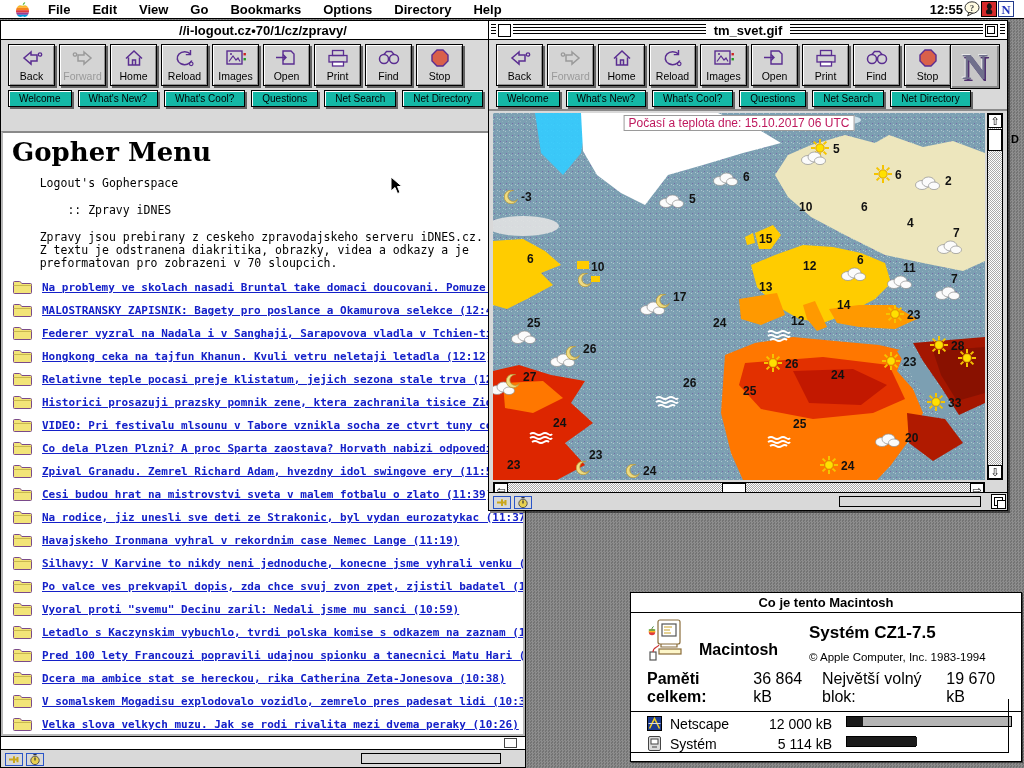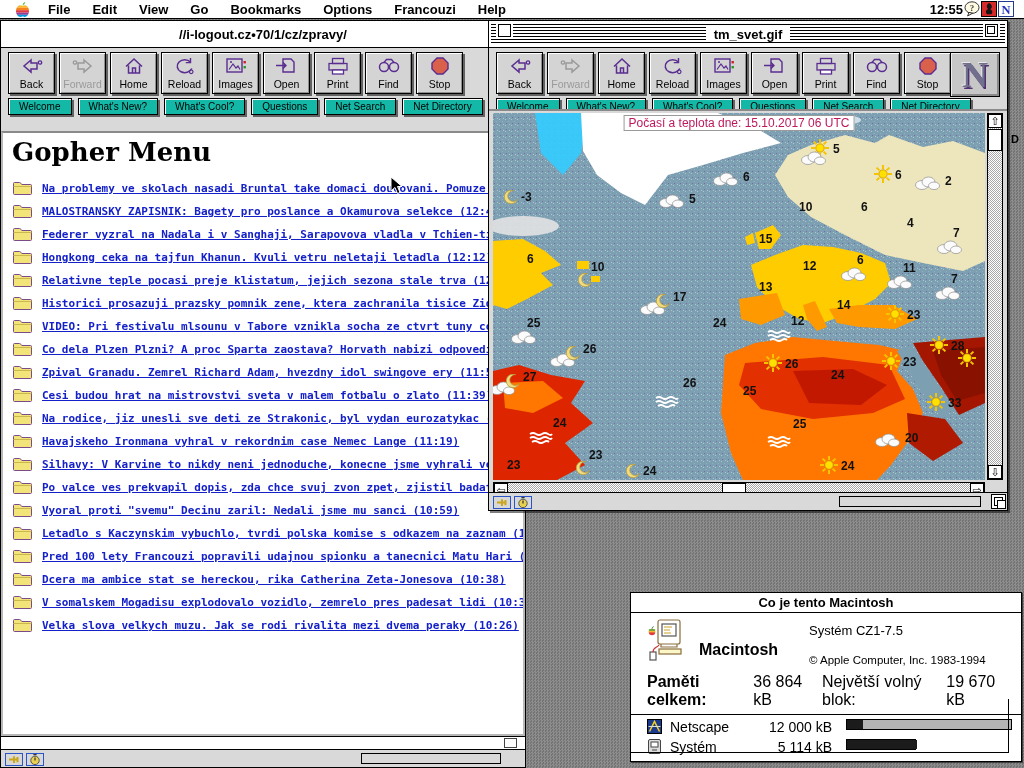--- a/index.html
+++ b/index.html
@@ -14,21 +14,21 @@
   #menubar{position:absolute;top:0;left:0;right:0;height:19px;background:#fff;border-bottom:1px solid #000;
     display:flex;align-items:center;font-weight:bold;font-size:13px;z-index:40;padding:0 6px}
   #menubar .apple{margin:0 8px 0 10px;display:flex;align-items:center}
   .menu-item{padding:0 11px;white-space:nowrap}
   #menu-right{margin-left:auto;display:flex;align-items:center;gap:1px;padding-right:4px}
   #menu-clock{font-weight:bold;font-size:13px}
   .mb-icon{width:16px;height:16px;display:inline-block}
 
   
   .window{position:absolute;background:#d9d9d9;border:1px solid #000;box-shadow:2px 2px 0 rgba(0,0,0,.5)}
-  .titlebar{position:relative;height:27px;border-bottom:1px solid #000;background:#fff;
+  .titlebar{position:relative;height:19px;border-bottom:1px solid #000;background:#fff;
     display:flex;align-items:center;justify-content:center;font-weight:bold;font-size:13px;white-space:nowrap}
   .titlebar.active::before{content:"";position:absolute;left:2px;right:2px;top:3px;bottom:3px;
     background:repeating-linear-gradient(180deg,#000 0 1px,#fff 1px 3px)}
   .title-text{position:relative;z-index:1;background:#fff;padding:0 8px}
   .wbox{position:absolute;top:3px;width:13px;height:13px;background:#fff;border:1px solid #000;z-index:1;box-shadow:0 0 0 2px #fff}
   .closebox{left:9px}
   .zoombox{right:9px}
   .zoombox::after{content:"";position:absolute;left:1px;top:1px;width:6px;height:6px;border:1px solid #000}
 
   .toolbar{position:relative;display:flex;gap:4px;padding:4px 0 3px 7px;align-items:flex-start}
@@ -88,21 +88,21 @@
   
   #about-dialog{position:absolute;left:630px;top:592px;width:392px;height:170px;background:#fff;border:1px solid #000;
     box-shadow:1px 1px 0 rgba(0,0,0,.5), inset 0 0 0 1px #fff;z-index:8}
   #about-title{height:20px;border-bottom:1px solid #000;display:flex;align-items:center;justify-content:center;
     font-weight:bold;font-size:13px}
   #about-body{position:relative;height:148px;font-size:12px}
   #about-top{display:flex;align-items:flex-start;padding:6px 12px 0 16px}
   #mac-icon{width:40px;height:42px}
   #mac-label{font-weight:bold;margin:22px 0 0 12px;font-size:16px}
   #sys-block{margin-left:auto;text-align:left;width:200px;padding-top:4px}
-  #sys-version{font-weight:normal;font-size:13px;margin-bottom:16px}
+  #sys-version{font-weight:bold;font-size:17px;margin-bottom:8px}
   #sys-copy{font-size:11.5px}
   #mem-row{display:flex;align-items:baseline;padding:7px 14px 0 16px;font-size:16px}
   #mem-row .lbl{font-weight:bold}
   #mem-row .val{margin-left:8px}
   #mem-row .lbl2{font-weight:normal;margin-left:8px}
   #about-divider{border:none;border-top:1px solid #000;margin:5px 0 0 0}
   #proc-list{padding:4px 0 0 16px}
   .proc-row{display:flex;align-items:flex-start;height:20px;font-size:14px}
   .proc-row .pico{width:15px;height:15px;margin-right:8px}
   .proc-row .pname{width:90px}
@@ -132,21 +132,21 @@
         <g clip-path="url(#appleclip)">
           <rect x="0" y="0" width="13" height="3.4" fill="#61bb46"></rect>
           <rect x="0" y="3.4" width="13" height="2.4" fill="#fdb827"></rect>
           <rect x="0" y="5.8" width="13" height="2.4" fill="#f5821f"></rect>
           <rect x="0" y="8.2" width="13" height="2.4" fill="#e03a3e"></rect>
           <rect x="0" y="10.6" width="13" height="2.2" fill="#963d97"></rect>
           <rect x="0" y="12.8" width="13" height="2.2" fill="#009ddc"></rect>
         </g>
       </svg>
     </span>
-    <span id="menu-items"><span class="menu-item">File</span><span class="menu-item">Edit</span><span class="menu-item">View</span><span class="menu-item">Go</span><span class="menu-item">Bookmarks</span><span class="menu-item">Options</span><span class="menu-item">Francouzi</span><span class="menu-item">Help</span></span>
+    <span id="menu-items"><span class="menu-item">File</span><span class="menu-item">Edit</span><span class="menu-item">View</span><span class="menu-item">Go</span><span class="menu-item">Bookmarks</span><span class="menu-item">Options</span><span class="menu-item">Directory</span><span class="menu-item">Help</span></span>
     <span id="menu-right">
       <span id="menu-clock">12:55</span>
       <span class="mb-icon">
         <svg viewBox="0 0 16 16" width="16" height="16">
             <ellipse cx="8" cy="6.6" rx="7" ry="5.8" fill="#fffbe2" stroke="#333"></ellipse>
             <path d="M5 11.4 L3.6 15 L8.6 12.2 Z" fill="#fffbe2" stroke="#333"></path>
             <text x="8" y="9.6" text-anchor="middle" font-size="9" font-weight="bold" fill="#444" font-family="Liberation Serif,serif">?</text>
           </svg>
       </span>
       <span class="mb-icon">
@@ -240,20 +240,27 @@
     <div class="dirbar">
         <span class="dir-btn">Welcome</span>
         <span class="dir-btn">What's New?</span>
         <span class="dir-btn">What's Cool?</span>
         <span class="dir-btn">Questions</span>
         <span class="dir-btn">Net Search</span>
         <span class="dir-btn">Net Directory</span>
       </div>
     <div id="gopher-content">
       <h1 id="gopher-heading">Gopher Menu</h1>
+      <pre id="gopher-intro">    Logout's Gopherspace
+
+        :: Zpravy iDNES
+
+    Zpravy jsou prebirany z ceskeho zpravodajskeho serveru iDNES.cz.
+    Z textu je odstranena diakritika, obrazky, videa a odkazy a je
+    preformatovan pro zobrazeni v 70 sloupcich.</pre>
       <div id="gopher-links">
           <div class="glink-row">
             <span class="folder"><svg viewBox="0 0 21 15" width="21" height="15">
                 <path d="M1.5 4 L1.5 2.5 Q1.5 1.5 2.5 1.5 L7.5 1.5 Q8.3 1.5 8.8 2.2 L9.8 3.5 L18.5 3.5 Q19.5 3.5 19.5 4.5 L19.5 12.5 Q19.5 13.5 18.5 13.5 L2.5 13.5 Q1.5 13.5 1.5 12.5 Z" fill="#f2e478" stroke="#7a4a8a"></path>
                 <path d="M1.5 5.5 H19.5" stroke="#c8b84e"></path>
               </svg></span>
             <a class="glink">Na problemy ve skolach nasadi Bruntal take domaci doucovani. Pomuze dotace (</a>
           </div>
           <div class="glink-row">
             <span class="folder"><svg viewBox="0 0 21 15" width="21" height="15">

